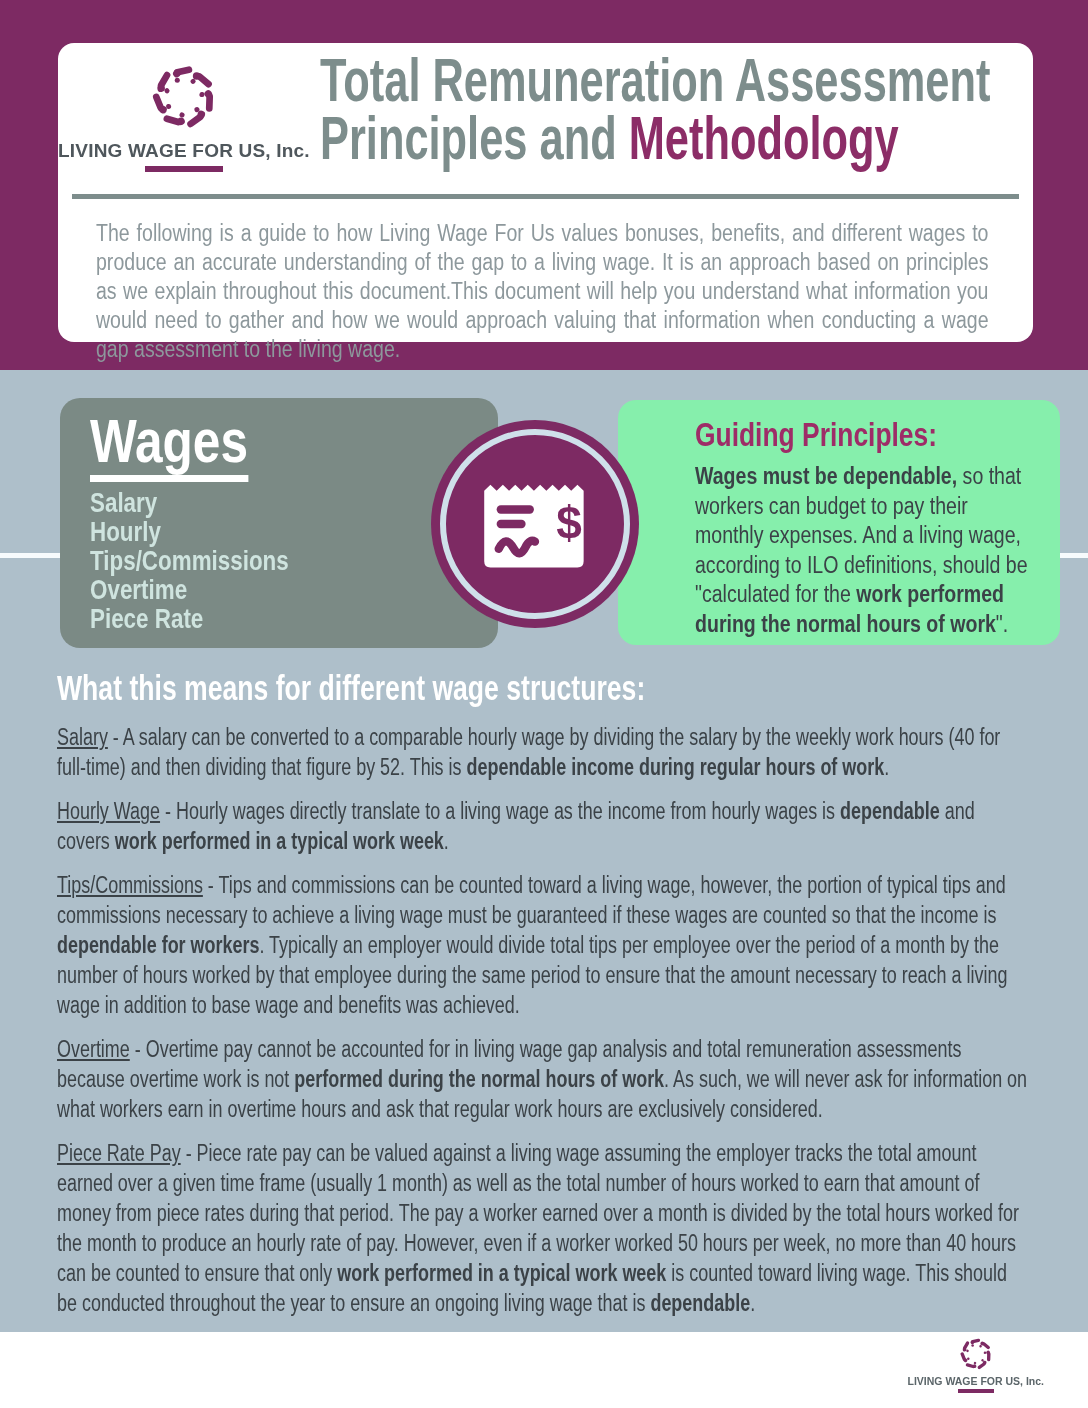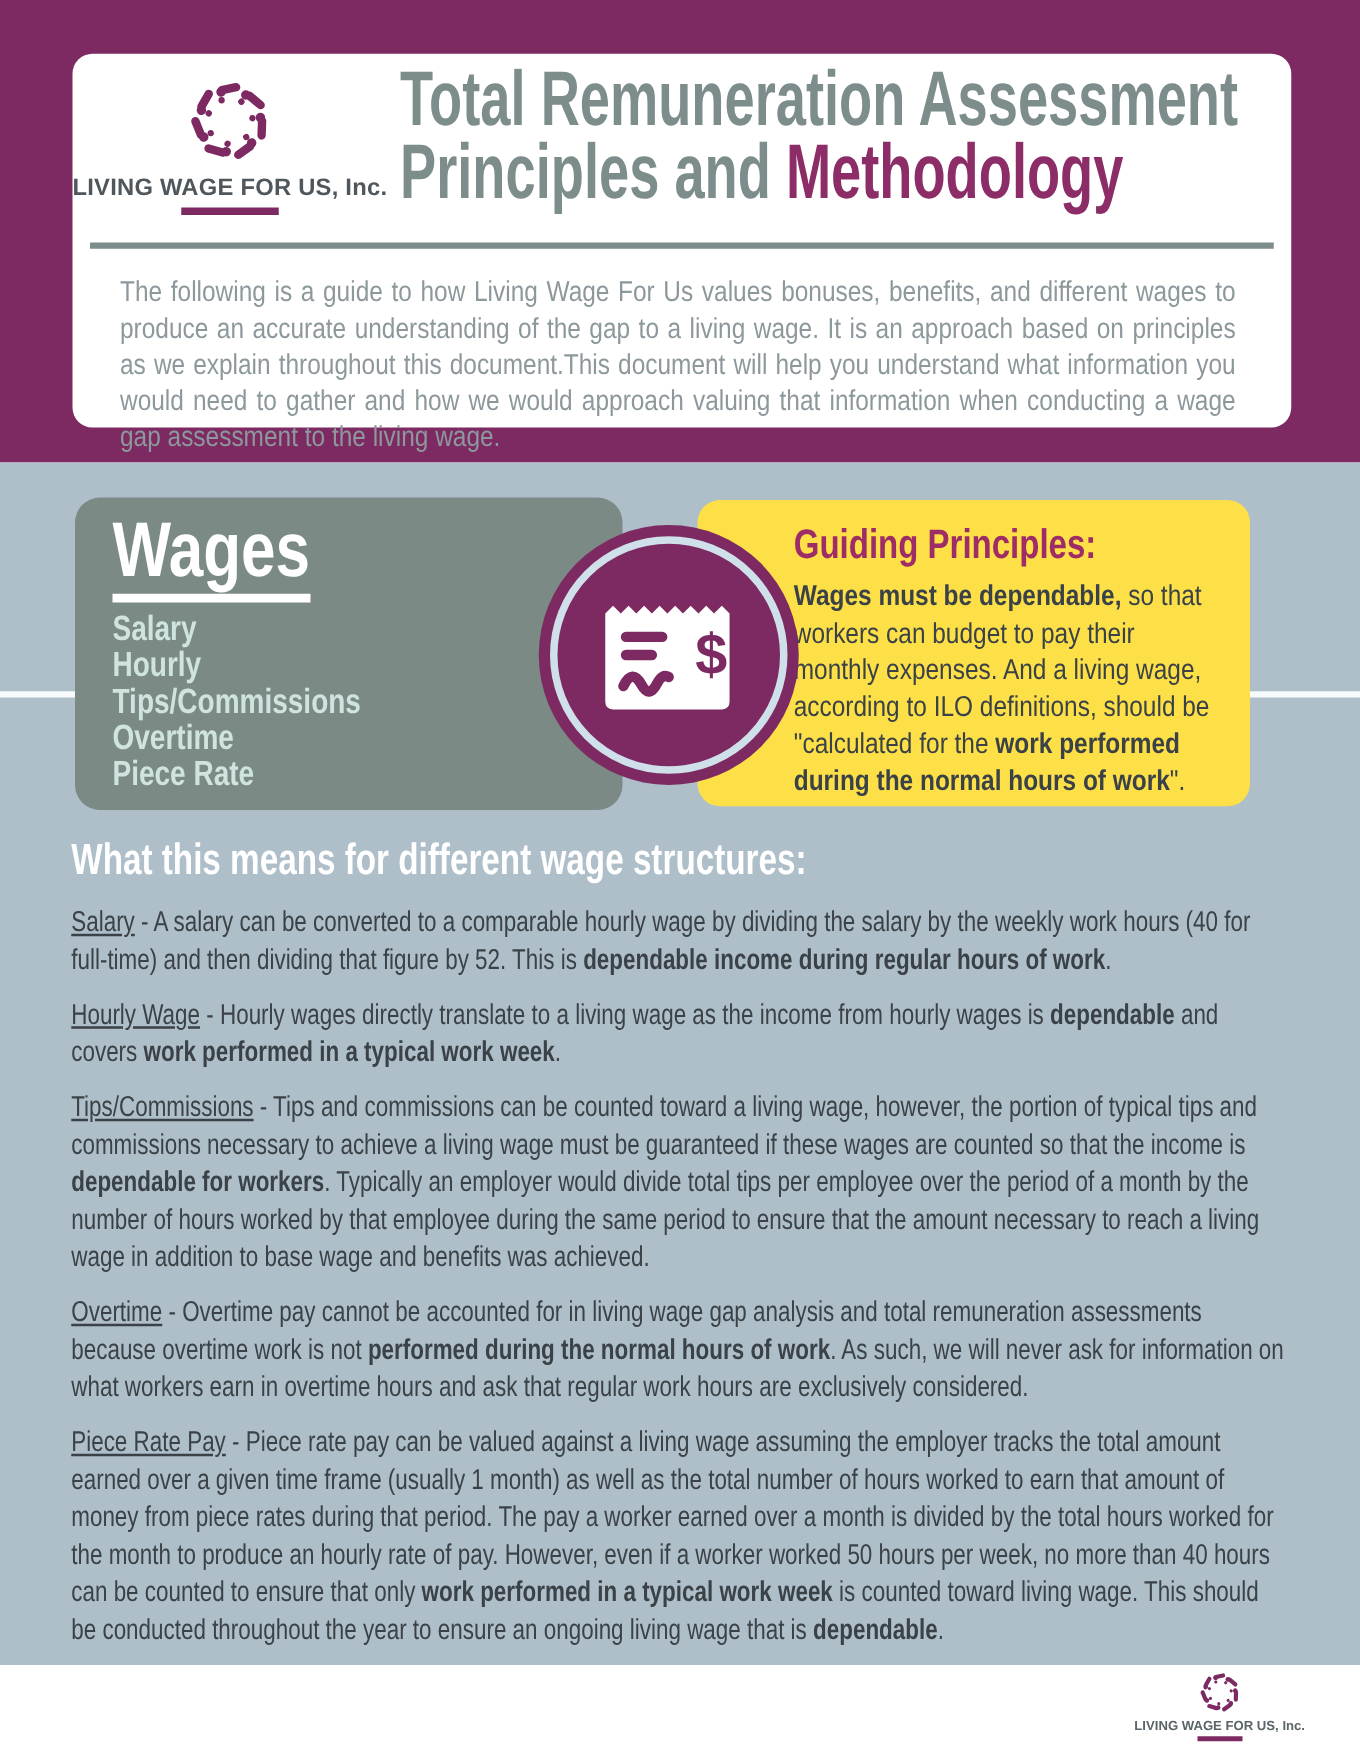--- a/index.html
+++ b/index.html
@@ -40,22 +40,22 @@
   .wages-scale { transform:scaleX(0.80); transform-origin:0 0; white-space:nowrap; }
   .wages-title {
     display:inline-block; font-size:62px; line-height:62px; font-weight:bold; color:#ffffff;
     border-bottom:7px solid #ffffff; padding-bottom:3px;
   }
   .wages-list { list-style:none; margin-top:6px; }
   .wages-list li { font-size:28px; line-height:29px; font-weight:bold; color:#cfe4df; }
 
   
   .guiding-card {
-    position:absolute; left:558px; top:30px; width:442px; height:245px;
-    background:#fde047; border-radius:18px; z-index:1; padding:16px 28px 0 77px;
+    position:absolute; left:618px; top:30px; width:442px; height:245px;
+    background:#86efac; border-radius:18px; z-index:1; padding:16px 28px 0 77px;
   }
   .guiding-title-scale { transform:scaleX(0.80); transform-origin:0 0; white-space:nowrap; }
   .guiding-title { font-size:33px; line-height:38px; font-weight:bold; color:#9e2c67; }
   .guiding-body-wrap { width:400px; transform:scaleX(0.85); transform-origin:0 0; margin-top:8px; }
   .guiding-body { font-size:23px; line-height:29.5px; color:#3b4247; }
 
   
   .check-circle {
     position:absolute; left:431px; top:50px; width:208px; height:208px;
     background:#7d2a63; border-radius:50%; z-index:2;

